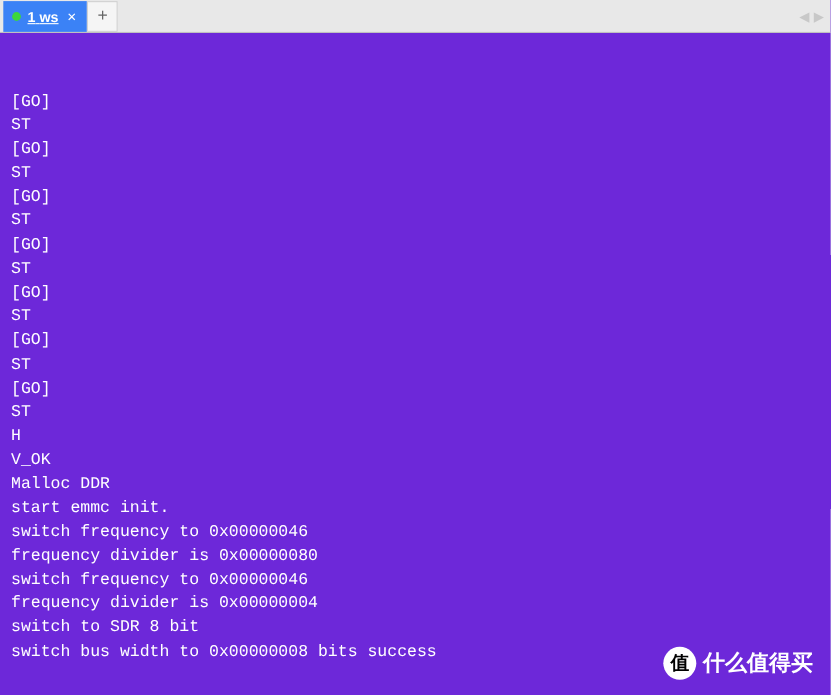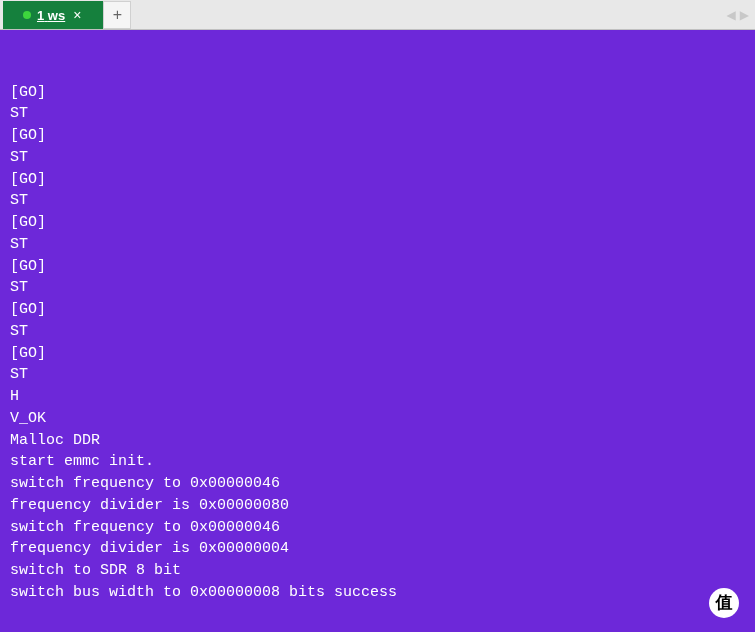--- a/index.html
+++ b/index.html
@@ -16,22 +16,22 @@
       background: #e8e8e8;
       border-bottom: 1px solid #c0c0c0;
       display: flex;
       align-items: stretch;
       padding-left: 3px;
       position: relative;
     }
     .tab {
       display: flex;
       align-items: center;
-      padding: 0 20px;
-      background: #15803d;
+      padding: 0 8px;
+      background: #3b82f6;
       color: #fff;
       font-size: 13px;
       gap: 6px;
       height: 28px;
       margin-top: 1px;
     }
     .tab .dot {
       width: 8px; height: 8px; border-radius: 50%;
       background: #3dd63d;
     }
@@ -106,14 +106,15 @@
     <span>▶</span>
   </div>
 </div>
 
 <div class="terminal">
   <div id="term-lines"><div>[GO]</div><div>ST</div><div>[GO]</div><div>ST</div><div>[GO]</div><div>ST</div><div>[GO]</div><div>ST</div><div>[GO]</div><div>ST</div><div>[GO]</div><div>ST</div><div>[GO]</div><div>ST</div><div>H</div><div>V_OK</div><div>Malloc DDR</div><div>start emmc init.</div><div>switch frequency to 0x00000046</div><div>frequency divider is 0x00000080</div><div>switch frequency to 0x00000046</div><div>frequency divider is 0x00000004</div><div>switch to SDR 8 bit</div><div>switch bus width to 0x00000008 bits success</div></div>
   
 
   <div class="watermark">
     <span class="badge">值</span>
+    <span>什么值得买</span>
   </div>
 </div>
 
 </body></html>

